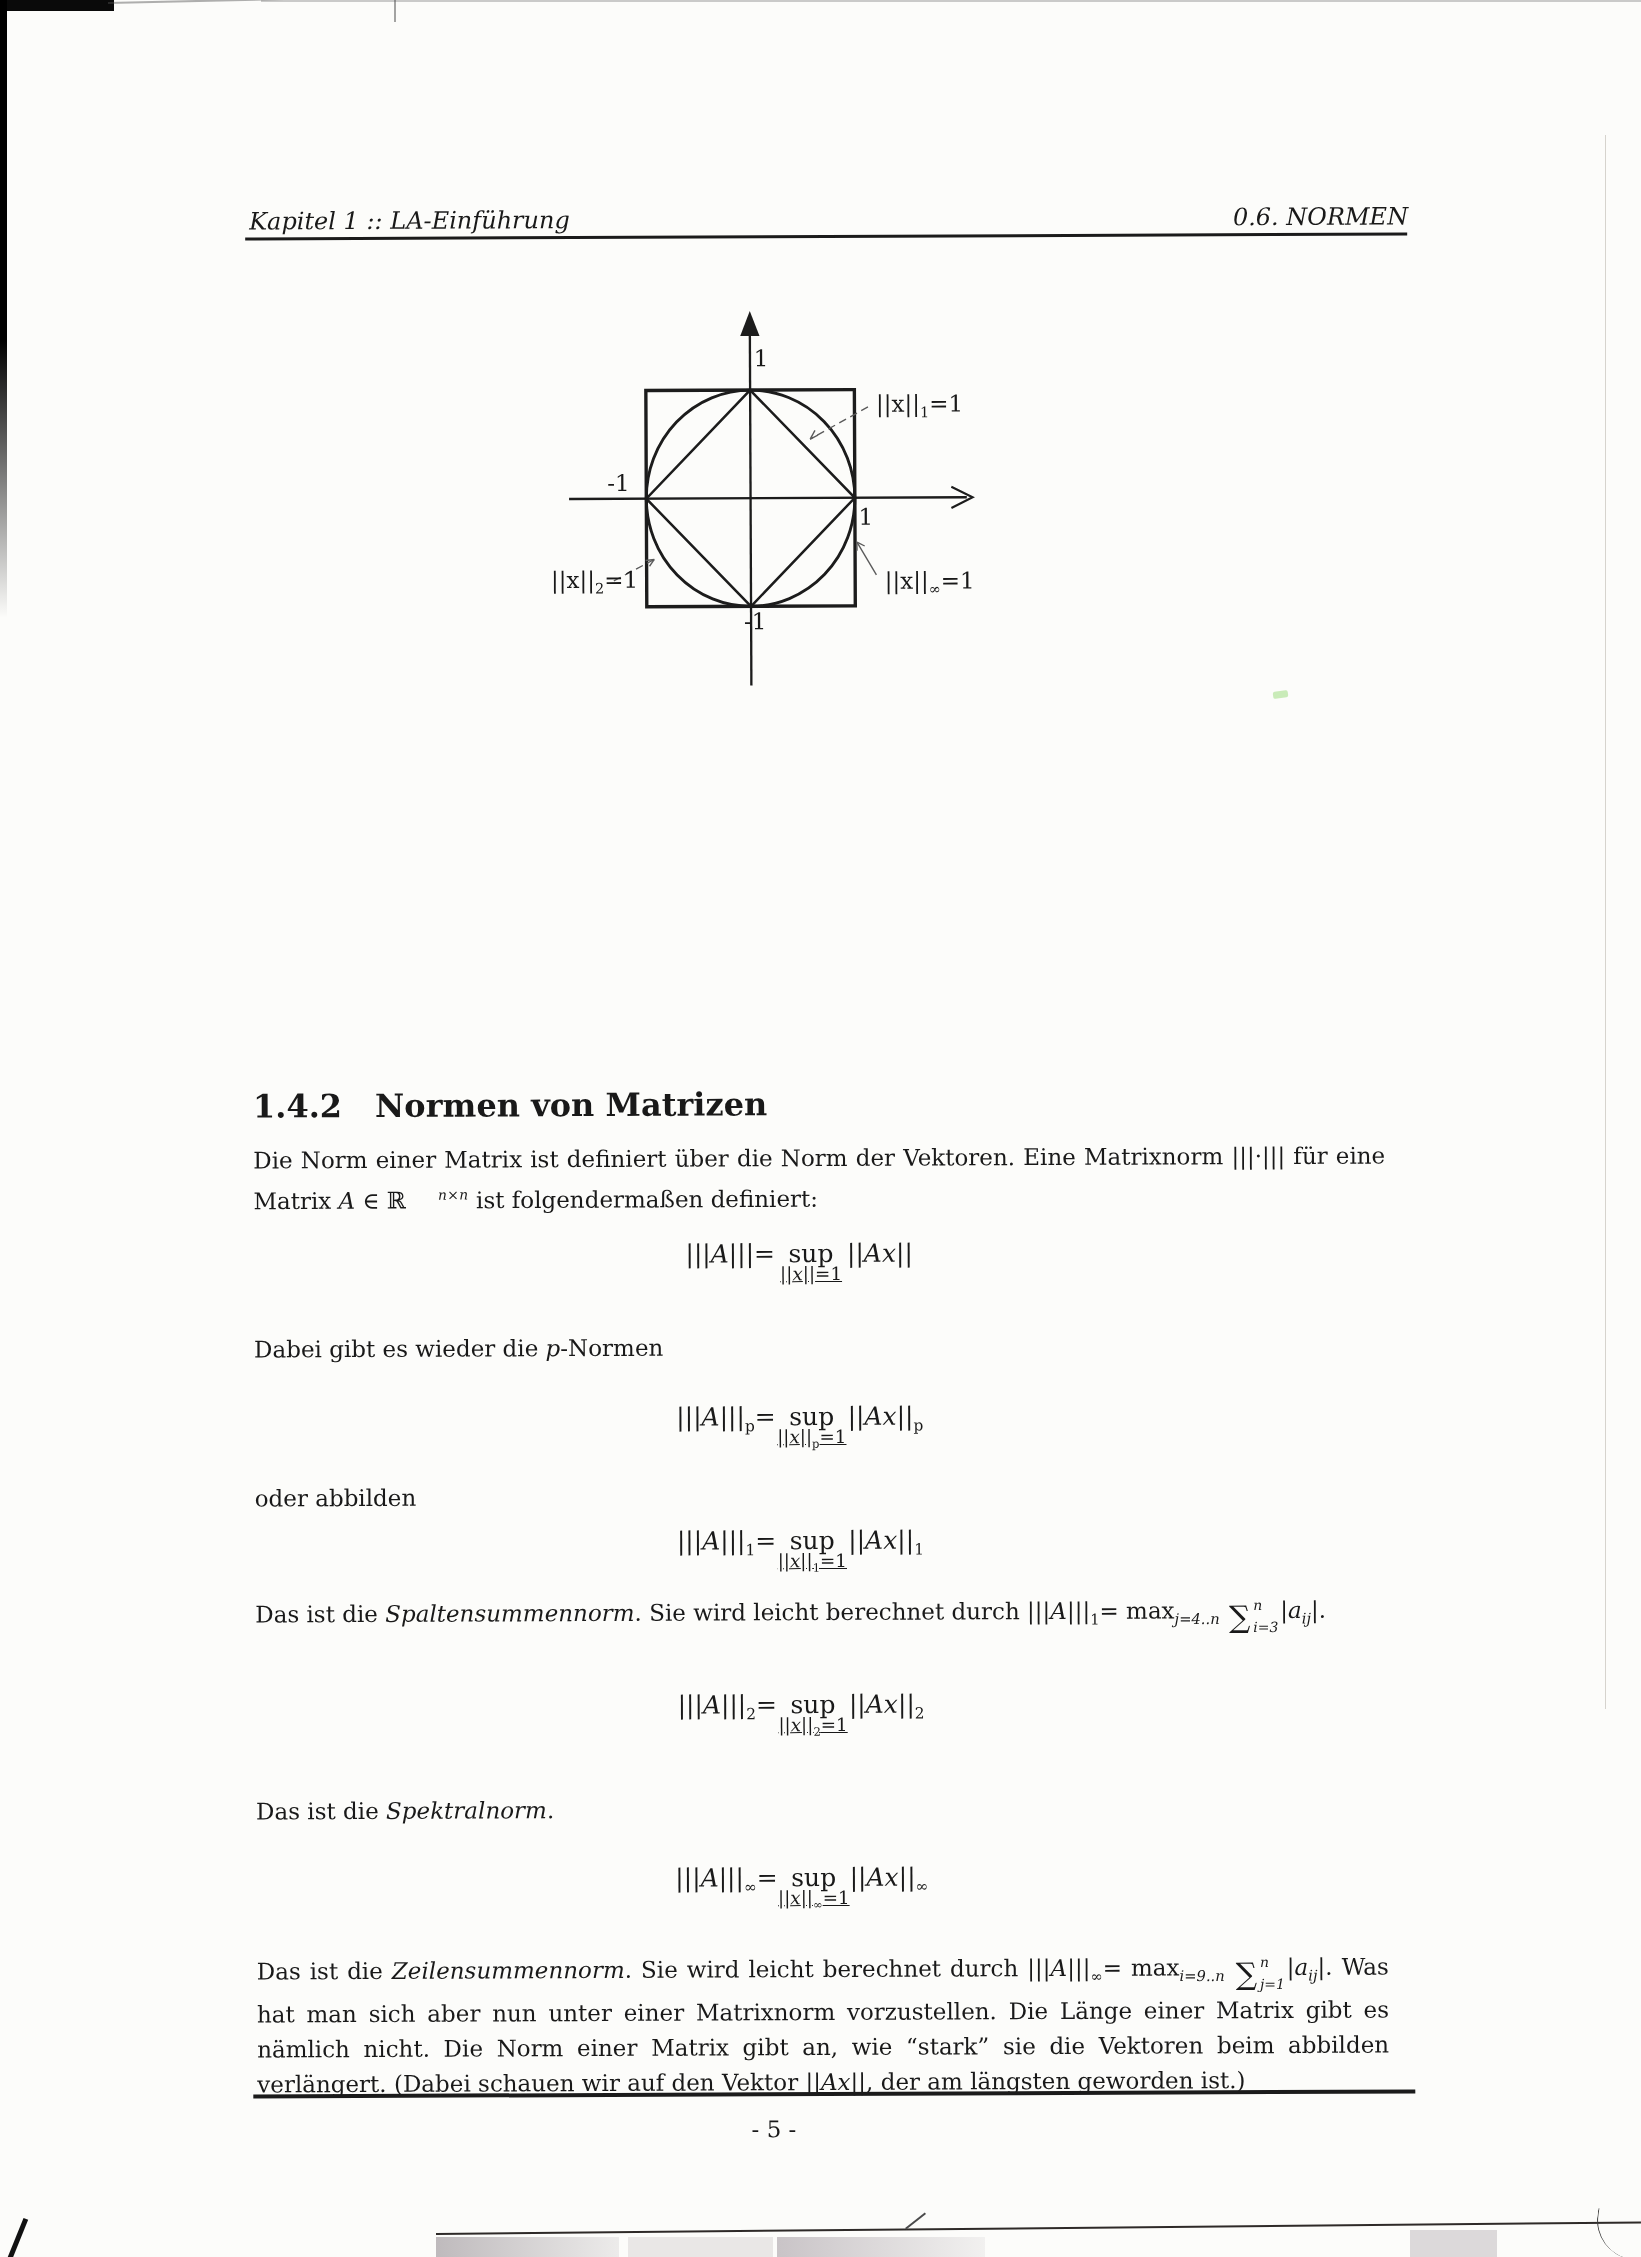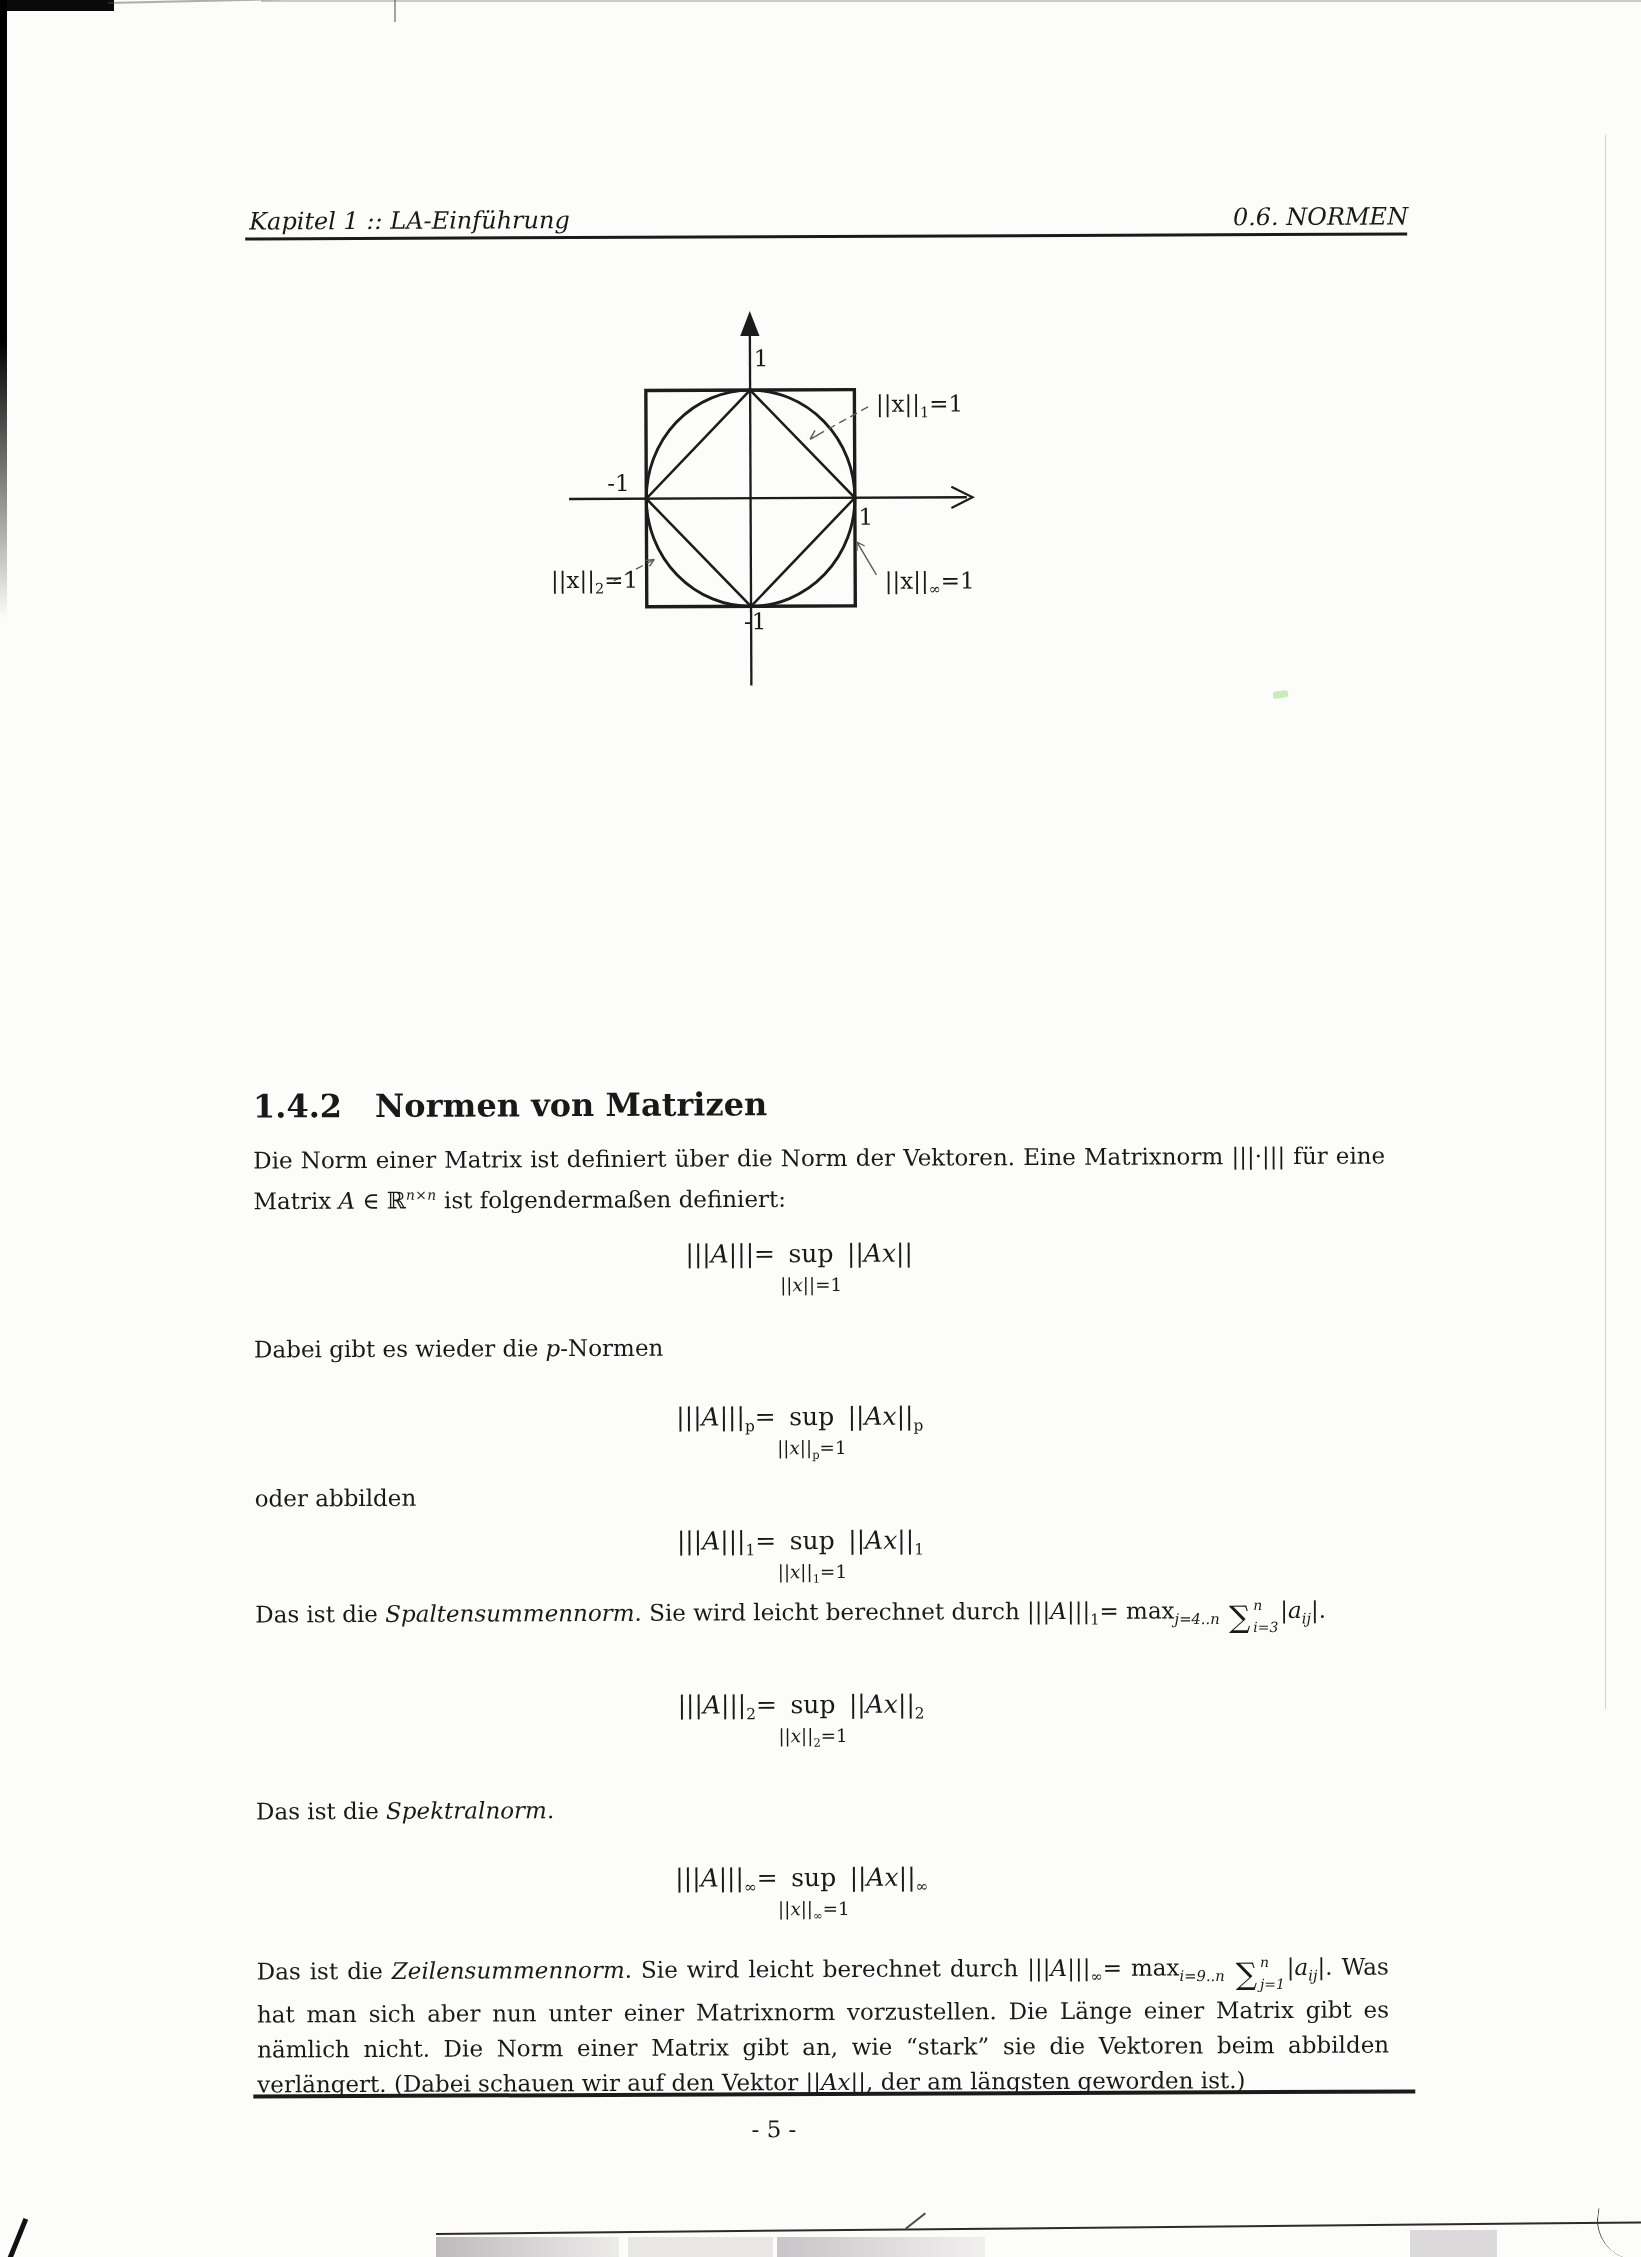--- a/index.html
+++ b/index.html
@@ -26,29 +26,29 @@
   
   .sec{position:absolute; left:253px; top:1085px; margin:0; font-size:32px; font-weight:bold; display:flex; gap:33px;}
 
   
   .para{position:absolute; left:253px; width:1132px; margin:0;
     font-size:23px; line-height:35px; text-align:justify;}
   .para.nojust{text-align:left;}
   .mv,i{font-style:italic;}
   sub{font-size:0.64em;}
   sup.msup{font-size:0.6em;}
-  sup.msup i{letter-spacing:0.5px;}
+  sup.msup i{letter-spacing:0.5px;margin-left:32px;}
 
   
   .formula{position:absolute; left:253px; width:1091px; text-align:center;
     font-size:25px; line-height:29px; white-space:nowrap;}
   .formula sub{font-size:15.4px;}
   .fsup{position:relative; display:inline-block; margin:0 13.5px;}
-  .funder{position:absolute; left:50%; top:31px; transform:translateX(-50%);
-    font-size:18.3px; white-space:nowrap;}
+  .funder{position:absolute; left:50%; top:20px; transform:translateX(-50%);
+    font-size:18.3px; white-space:nowrap;text-decoration:underline;}
   .funder sub{font-size:11.6px;}
 
   
   .bigsum{display:inline-flex; align-items:center; vertical-align:-8.7px; margin:0 1.9px;}
   .sigma{font-size:30px; line-height:27px;}
   .limcol{display:inline-flex; flex-direction:column; justify-content:space-between;
     height:37px; margin-left:2.9px; font-size:14px; line-height:14.5px; font-style:italic;}
 
   
   .footer-rule{top:2092px; left:249px; width:1162px; height:3.9px;}

